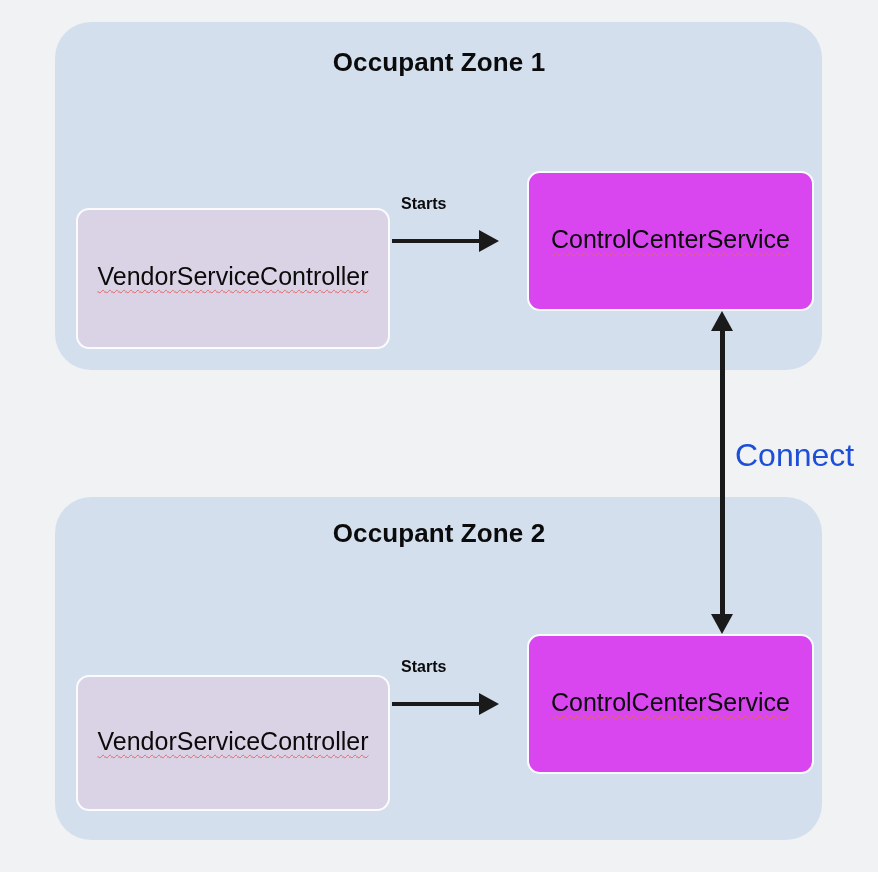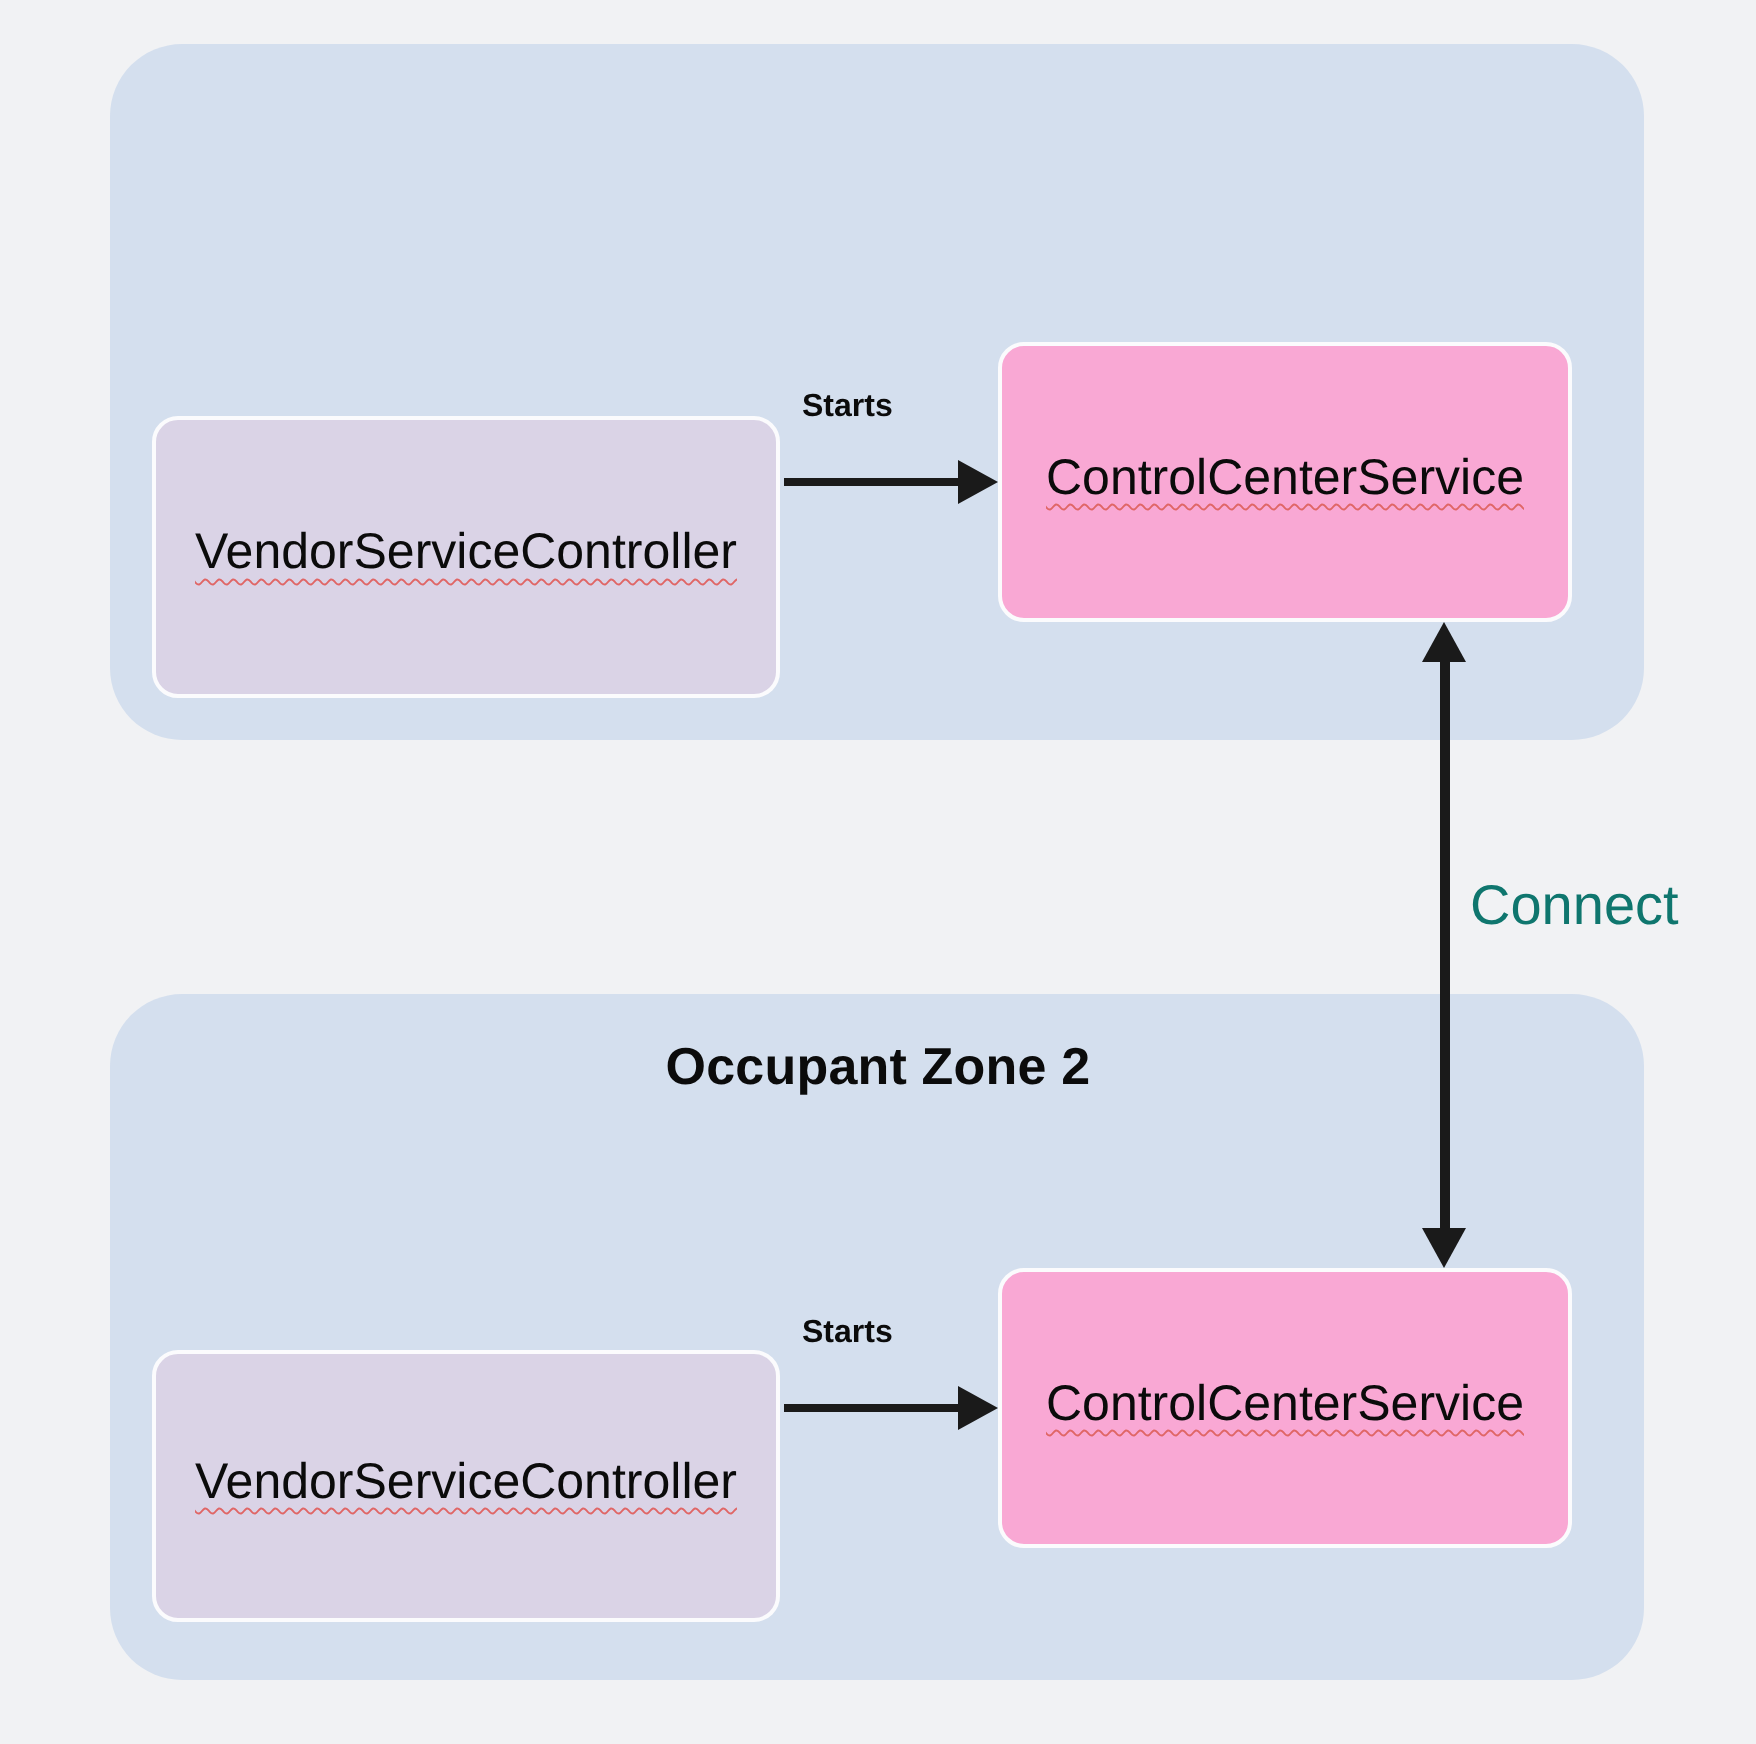--- a/index.html
+++ b/index.html
@@ -51,21 +51,21 @@
   .node {
     position: absolute;
     box-sizing: border-box;
     border: 2px solid #fbfbfd;
     border-radius: 13px;
     display: flex;
     align-items: center;
     justify-content: center;
   }
   .node-purple { background: #dad3e6; margin-top: 38px; }
-  .node-green  { background: #f9a8d4; }
+  .node-green  { background: #d946ef; margin-left: 28px; }
 
   #node-vsc-1  { left: 76px;  top: 170px; width: 314px; height: 141px; }
   #node-ccs-1  { left: 499px; top: 171px; width: 287px; height: 140px; }
   #node-vsc-2  { left: 76px;  top: 637px; width: 314px; height: 136px; }
   #node-ccs-2  { left: 499px; top: 634px; width: 287px; height: 140px; }
 
   .node-label {
     font-size: 25px;
     color: #0b0b0b;
     line-height: 1.1;
@@ -135,33 +135,34 @@
     border-right: 11px solid transparent;
     border-top: 20px solid #1a1a1a;
   }
   #arrowhead-connect-top    { left: 711px; top: 311px; }
   #arrowhead-connect-bottom { left: 711px; top: 614px; }
 
   #label-connect {
     position: absolute;
     left: 735px;
     top: 437px;
-    font-size: 28px;
+    font-size: 32px;
     font-weight: normal;
-    color: #0f766e;
+    color: #1d4ed8;
     white-space: nowrap;
   }
 </style>
 </head>
 <body>
 
 <div id="diagram-canvas">
 
   <div class="zone" id="zone-1"></div>
   <div class="zone-title" id="zone-1-title-holder" style="top:0;left:0;height:0;"></div>
+  <div class="zone-title" style="top:47px;">Occupant Zone 1</div>
 
   <div class="node node-purple" id="node-vsc-1">
     <span class="node-label">VendorServiceController</span>
   </div>
 
   <div class="node node-green" id="node-ccs-1">
     <span class="node-label">ControlCenterService</span>
   </div>
 
   <div class="edge-h" id="edge-starts-1"></div>

